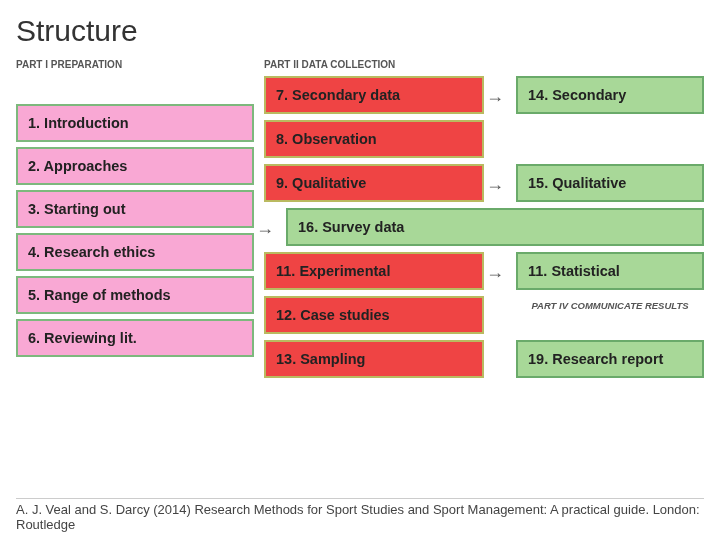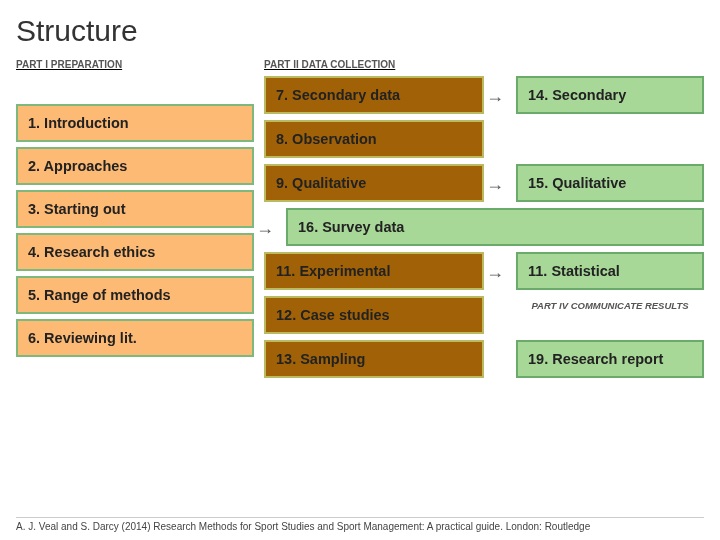--- a/index.html
+++ b/index.html
@@ -36,21 +36,20 @@
       flex-direction: column;
       gap: 2px;
       padding-top: 28px;
     }
 
     
     .headers-row {
       display: flex;
       width: 100%;
       margin-bottom: 4px;
-      text-decoration: underline;
     }
     .header-left {
       width: 238px;
     }
     .header-mid {
       width: 230px;
       padding-left: 10px;
     }
     .header-right {
       flex: 1;
@@ -71,35 +70,35 @@
       font-size: 14.5px;
       font-weight: bold;
       color: #222;
       line-height: 1.3;
       margin-bottom: 3px;
       min-height: 38px;
       display: flex;
       align-items: center;
     }
     .box-green-light {
-      background: #fdba74;
+      background: #f9a8d4;
       border-color: #7db87d;
     }
     .box-yellow-light {
-      background: #a16207;
+      background: #ef4444;
       border-color: #baba60;
     }
     .box-green-mid {
       background: #a8d898;
       border-color: #6aaa6a;
     }
 
     
     .footer {
-      font-size: 10px;
+      font-size: 13px;
       color: #444;
       margin-top: 4px;
       padding-top: 3px;
       border-top: 1px solid #ccc;
     }
 
     
     .mid-right-wrapper {
       display: flex;
       flex: 1;

